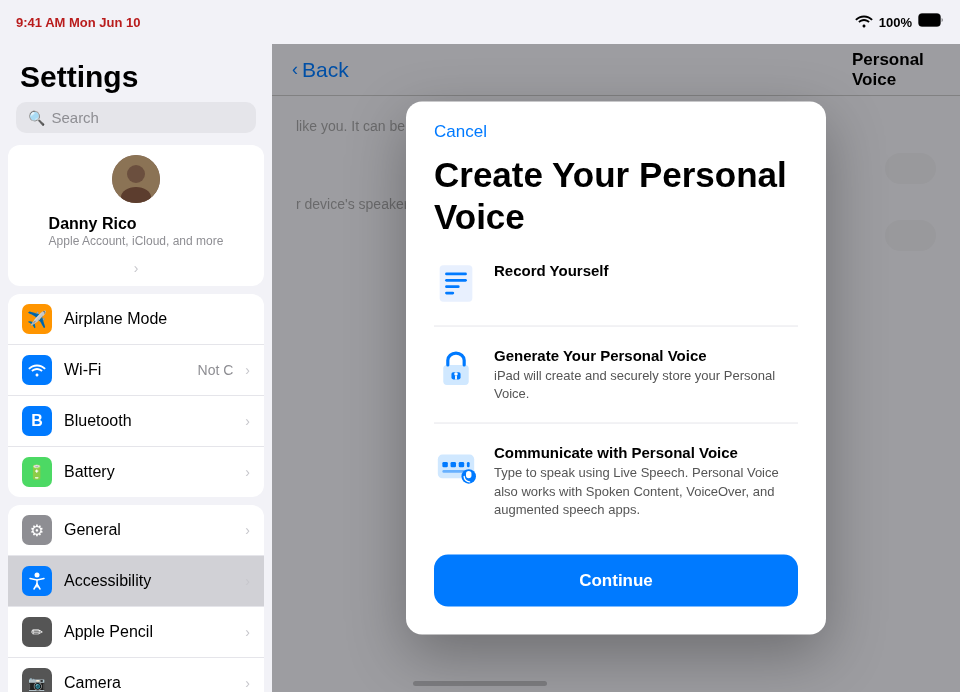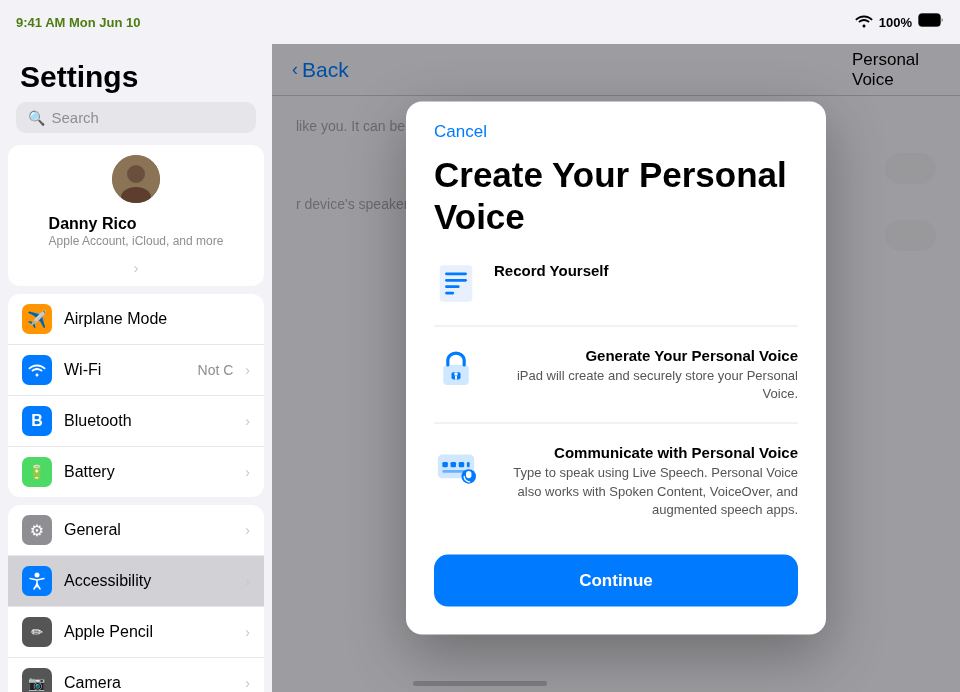--- a/index.html
+++ b/index.html
@@ -20,21 +20,21 @@
       background: #f2f2f7;
       display: flex;
       align-items: center;
       justify-content: space-between;
       padding: 0 16px;
       z-index: 10;
     }
     .status-time {
       font-size: 13px;
       font-weight: 600;
-      color: #4d7c0f;
+      color: #b91c1c;
       text-align: center;
     }
     .status-icons {
       display: flex;
       align-items: center;
       gap: 6px;
       text-align: right;
     }
     .battery-pct {
       font-size: 13px;
@@ -191,21 +191,21 @@
       gap: 4px;
       color: #007aff;
       font-size: 16px;
       cursor: pointer;
     }
     .nav-title {
       position: absolute;
       left: 50%;
       transform: translateX(-50%);
       font-size: 17px;
-      font-weight: 400;
+      font-weight: 700;
       color: #000;
       left: calc(272px + 50%);
       transform: translateX(-50%);
     }
 
     
     .right-content {
       padding: 20px 24px;
       opacity: 0.5;
     }
@@ -256,21 +256,20 @@
       margin-bottom: 24px;
       line-height: 1.2;
     }
 
     
     .step-row {
       display: flex;
       gap: 16px;
       margin-bottom: 20px;
       align-items: flex-start;
-      text-align: right;
     }
     .step-icon {
       width: 44px;
       height: 44px;
       flex-shrink: 0;
       display: flex;
       align-items: center;
       justify-content: center;
     }
     .step-icon svg {

